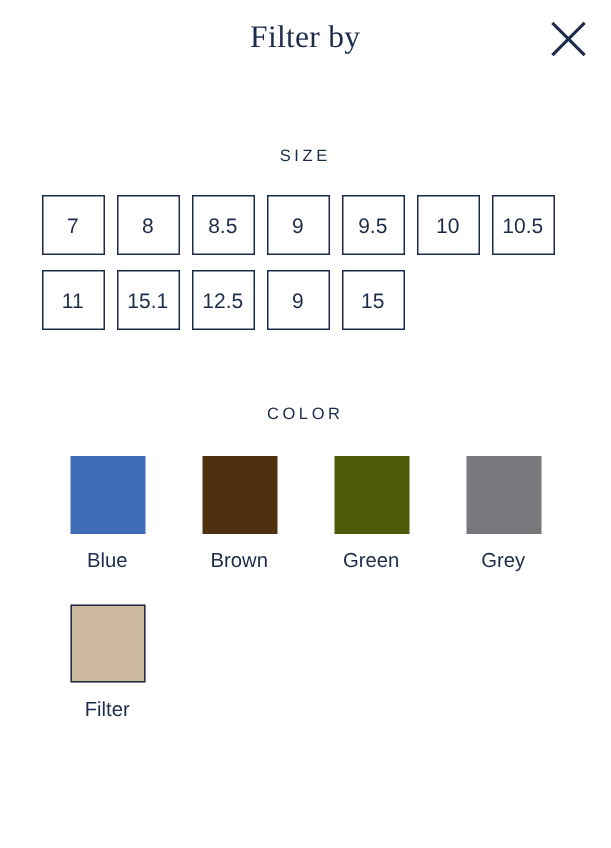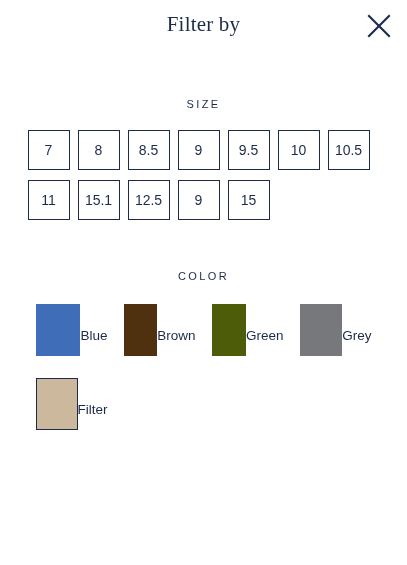--- a/index.html
+++ b/index.html
@@ -106,20 +106,21 @@
     width: 352px;
     display: grid;
     grid-template-columns: repeat(4, 1fr);
     row-gap: 22px;
     justify-items: center;
   }
 
   .color-option {
     width: 72px;
     display: flex;
+    flex-direction: column;
     align-items: center;
     cursor: pointer;
   }
 
   .color-swatch {
     width: 50px;
     height: 52px;
     display: block;
   }
 

